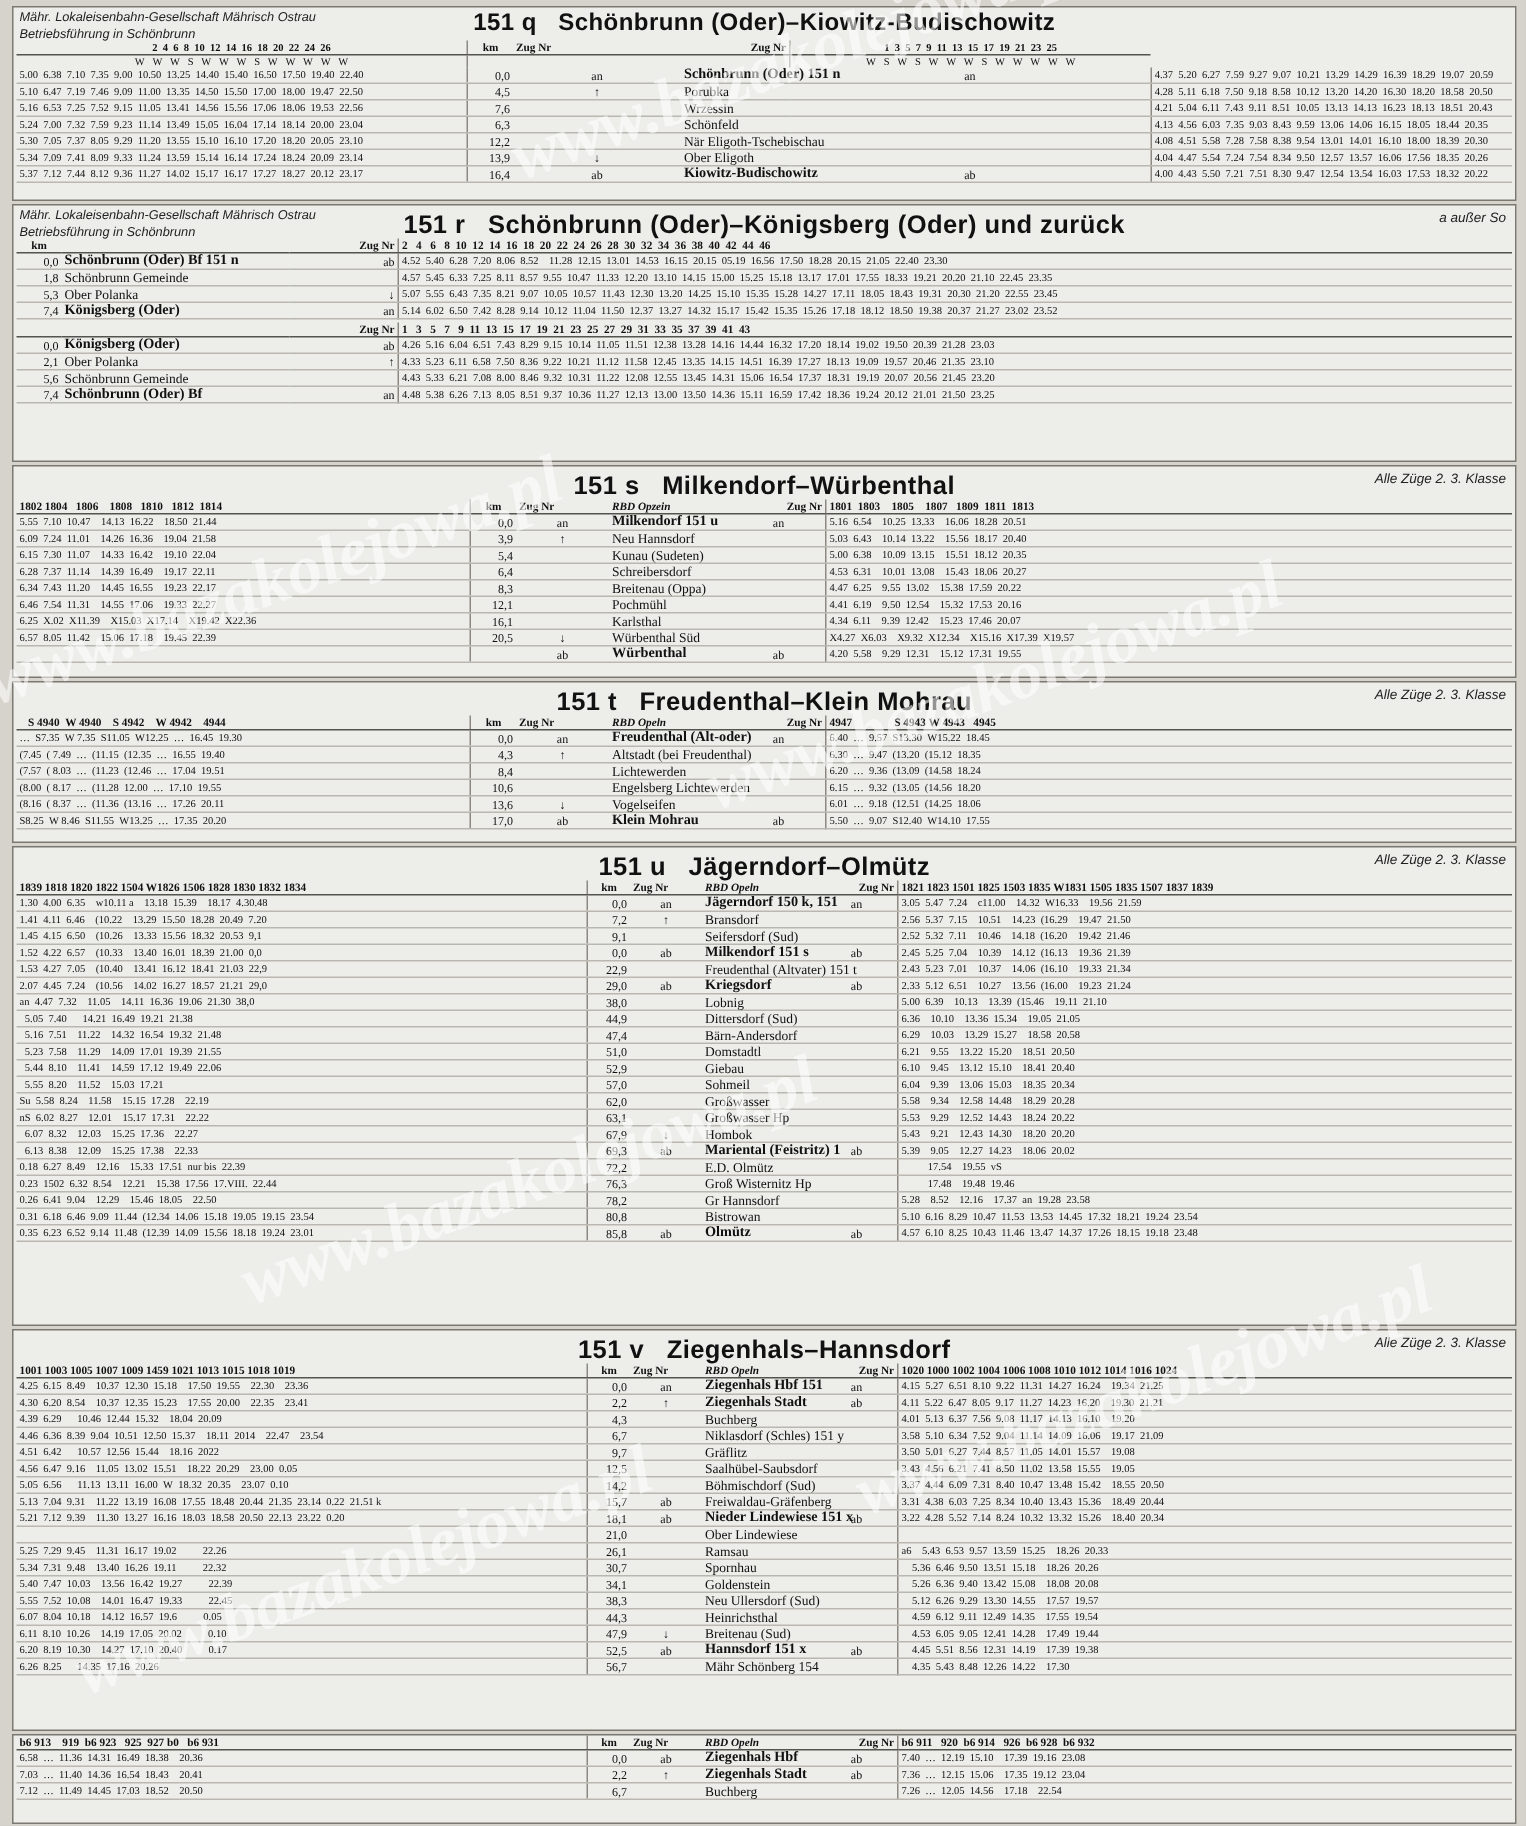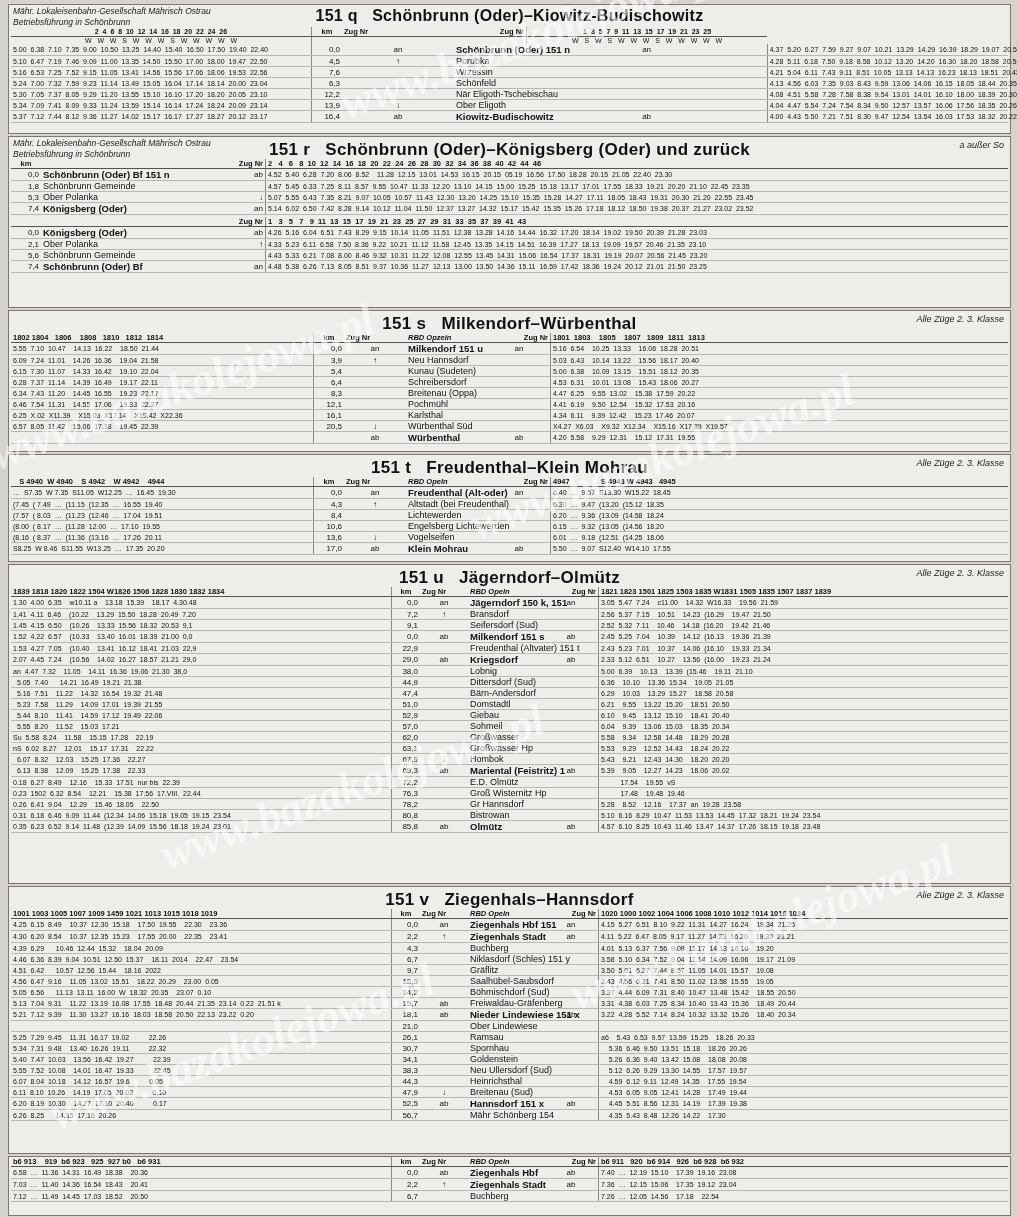--- a/index.html
+++ b/index.html
@@ -9,21 +9,21 @@
       overflow:hidden;}
   .wm span{position:absolute;font-family:"Liberation Serif",serif;font-style:italic;
       color:rgba(255,255,255,0.55);white-space:nowrap;font-weight:bold;}
   .sec{position:absolute;left:8px;width:1001px;background:#ededea;border:1px solid #7a7870;}
   .sechdr{position:relative;height:22px;}
   .sectitle{position:absolute;left:0;right:0;text-align:center;font-family:"Liberation Sans",sans-serif;
       font-weight:bold;font-size:16px;color:#111;letter-spacing:.3px;}
   .secnum{font-weight:bold;}
   .klass{position:absolute;right:6px;top:3px;font-size:9px;font-style:italic;color:#222;}
   .hdrleft{position:absolute;left:4px;top:1px;font-size:8.5px;font-style:italic;color:#222;line-height:1.25;}
-  table{border-collapse:collapse;font-family:Liberation Sans, sans-serif;font-size:8px;color:#111;}
+  table{border-collapse:collapse;font-family:Liberation Serif, serif;font-size:8px;color:#111;}
   td,th{padding:0;margin:0;white-space:nowrap;}
   .tbl{width:100%;table-layout:fixed;}
   .r{text-align:right;padding-right:2px;}
   .c{text-align:center;}
   .l{text-align:left;padding-left:2px;}
   .i{font-style:italic;}
   .rowline td{border-bottom:1px solid #b9b7b0;}
   .hdrrow td{font-weight:bold;font-size:7.5px;border-bottom:1px solid #55534e;}
   .vline{border-left:1px solid #8b8982;}
   .vline2{border-right:1px solid #8b8982;}

